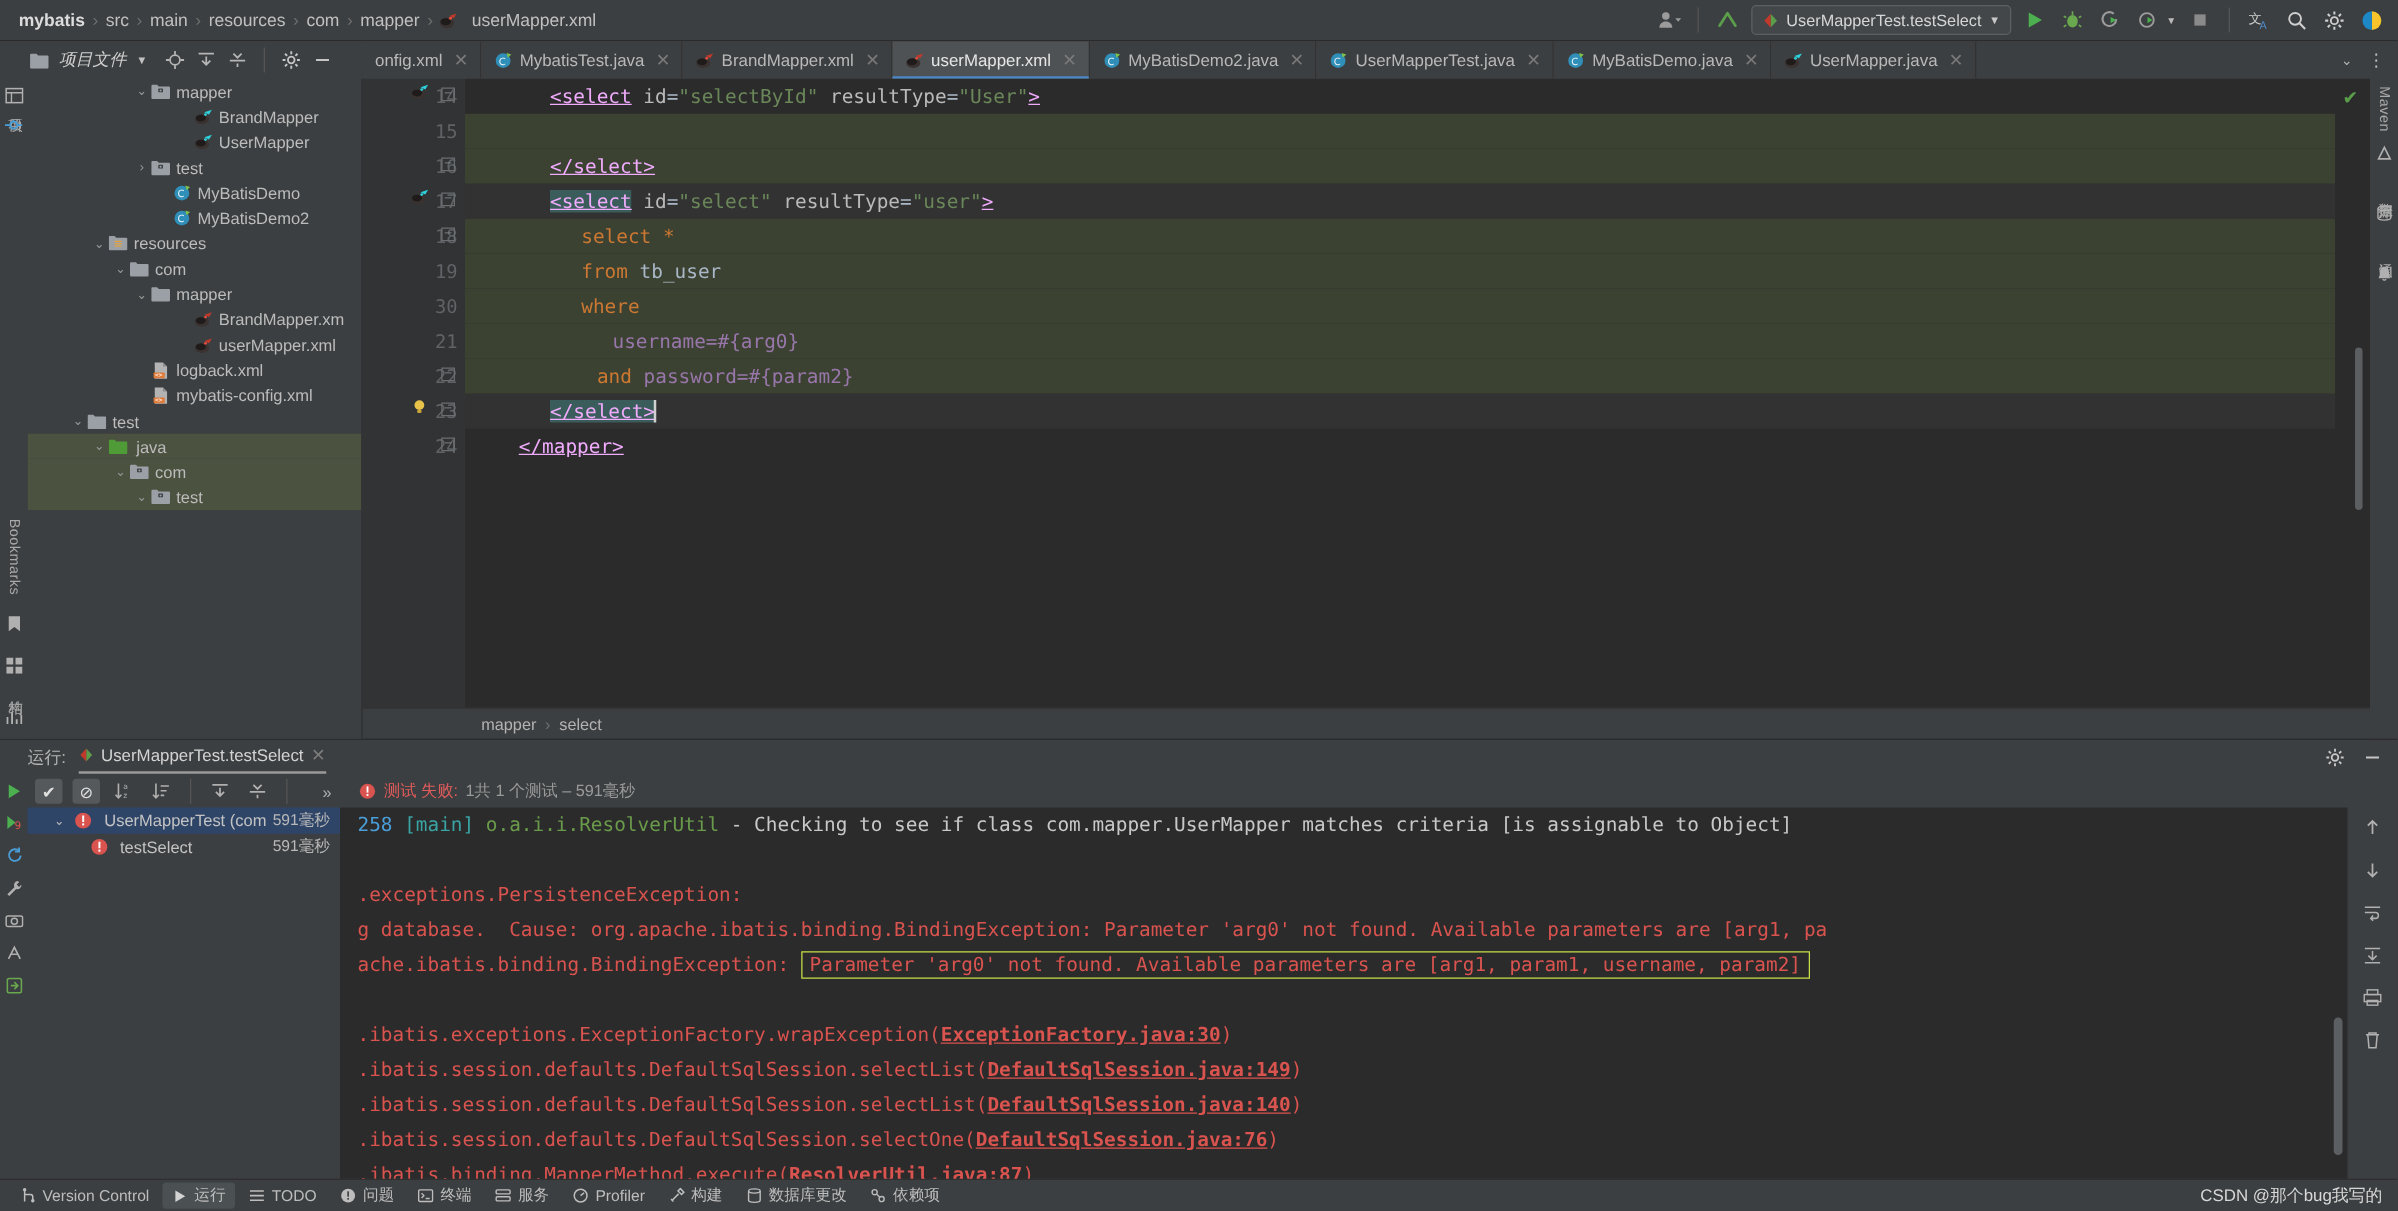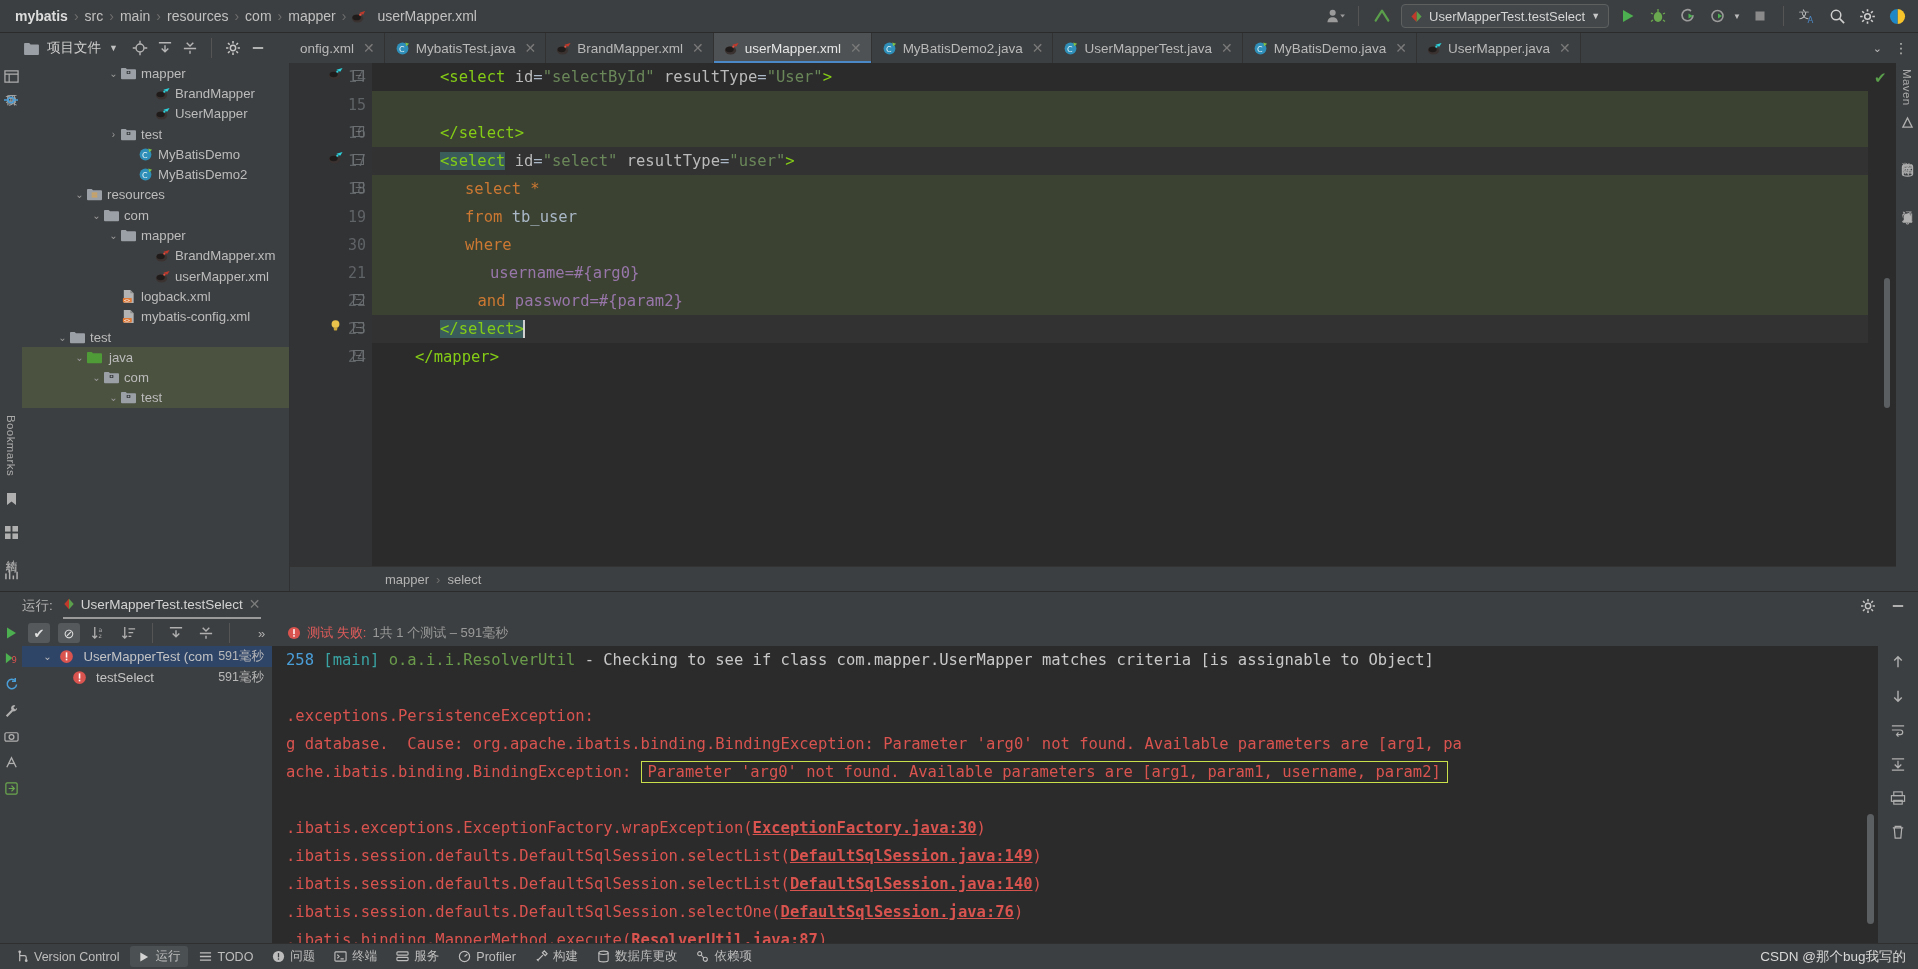--- a/index.html
+++ b/index.html
@@ -31,21 +31,21 @@
     color: #d5d5d5;
   }
   .sep-v { width: 1px; height: 20px; background: #555; margin: 0 4px; }
 
   
   .toolrow { height: 30px; background: #3c3f41; display: flex; align-items: stretch; flex: 0 0 30px; }
   .proj-header {
     width: 290px; display: flex; align-items: center; gap: 8px; padding-left: 24px;
     background: #3c3f41; flex: 0 0 290px;
   }
-  .proj-title { font-size: 13.5px; color: #cfcfcf; }
+  .proj-title { font-size: 13.5px; color: #cfcfcf; font-style: italic; }
   .ph-icons { display: flex; align-items: center; gap: 9px; margin-left: 6px; }
   .tabstrip { flex: 1; display: flex; align-items: stretch; background: #3c3f41; overflow: hidden; position: relative; }
   .etab {
     display: flex; align-items: center; gap: 6px; padding: 0 9px 0 10px;
     font-size: 13.5px; color: #b9b9b9; background: #3c3f41; white-space: nowrap;
     border-right: 1px solid #323232; cursor: pointer; position: relative;
   }
   .etab.active { background: #4e5254; color: #e6e6e6; }
   .etab.active::after {
     content:""; position: absolute; left:0; right:0; bottom:0; height:2px; background:#4a88c7;
@@ -83,21 +83,21 @@
   }
   .gl { height: 28px; display:flex; align-items:center; justify-content:flex-end; padding-right: 6px; position:relative;}
   .gl .gnum { width: 32px; text-align: right; }
   .gl .gmark { position:absolute; left: 38px; top: 3px; }
   .gl .gfold { position:absolute; right: 8px; top: 7px; width: 11px; height: 11px;
        border: 1px solid #6b6e70; color:#8b8e90; font-size:9px; line-height:9px; text-align:center;}
   .codearea { flex: 1; position: relative; font-family: "DejaVu Sans Mono", monospace; font-size: 15.5px; overflow: hidden; background: #2b2b2b;}
   .cl { height: 28px; display: flex; align-items: center; white-space: pre; padding-left: 46px; }
   .cl.hlgreen { background: #3b4232; }
   .cl.cursorline { background: #323232; }
-  .kw { color: #84cc16; }
+  .kw { color: #f0abfc; text-decoration: underline; }
   .attr { color: #bababa; }
   .str { color: #6a8759; }
   .sql { color: #cc7832; }
   .plain { color: #a9b7c6; }
   .ph { color: #9876aa; }
   .tagsel { background: #3a5d5b; }
   .caret { display:inline-block; width:2px; height:18px; background:#d0d0d0; vertical-align:middle; margin-left:-1px;}
 
   .rightgutter { width: 28px; flex: 0 0 28px; background: #2b2b2b; position: relative; }
   .check-ok { position:absolute; top:6px; left:6px; color:#5a9e4b; font-size:15px; }

